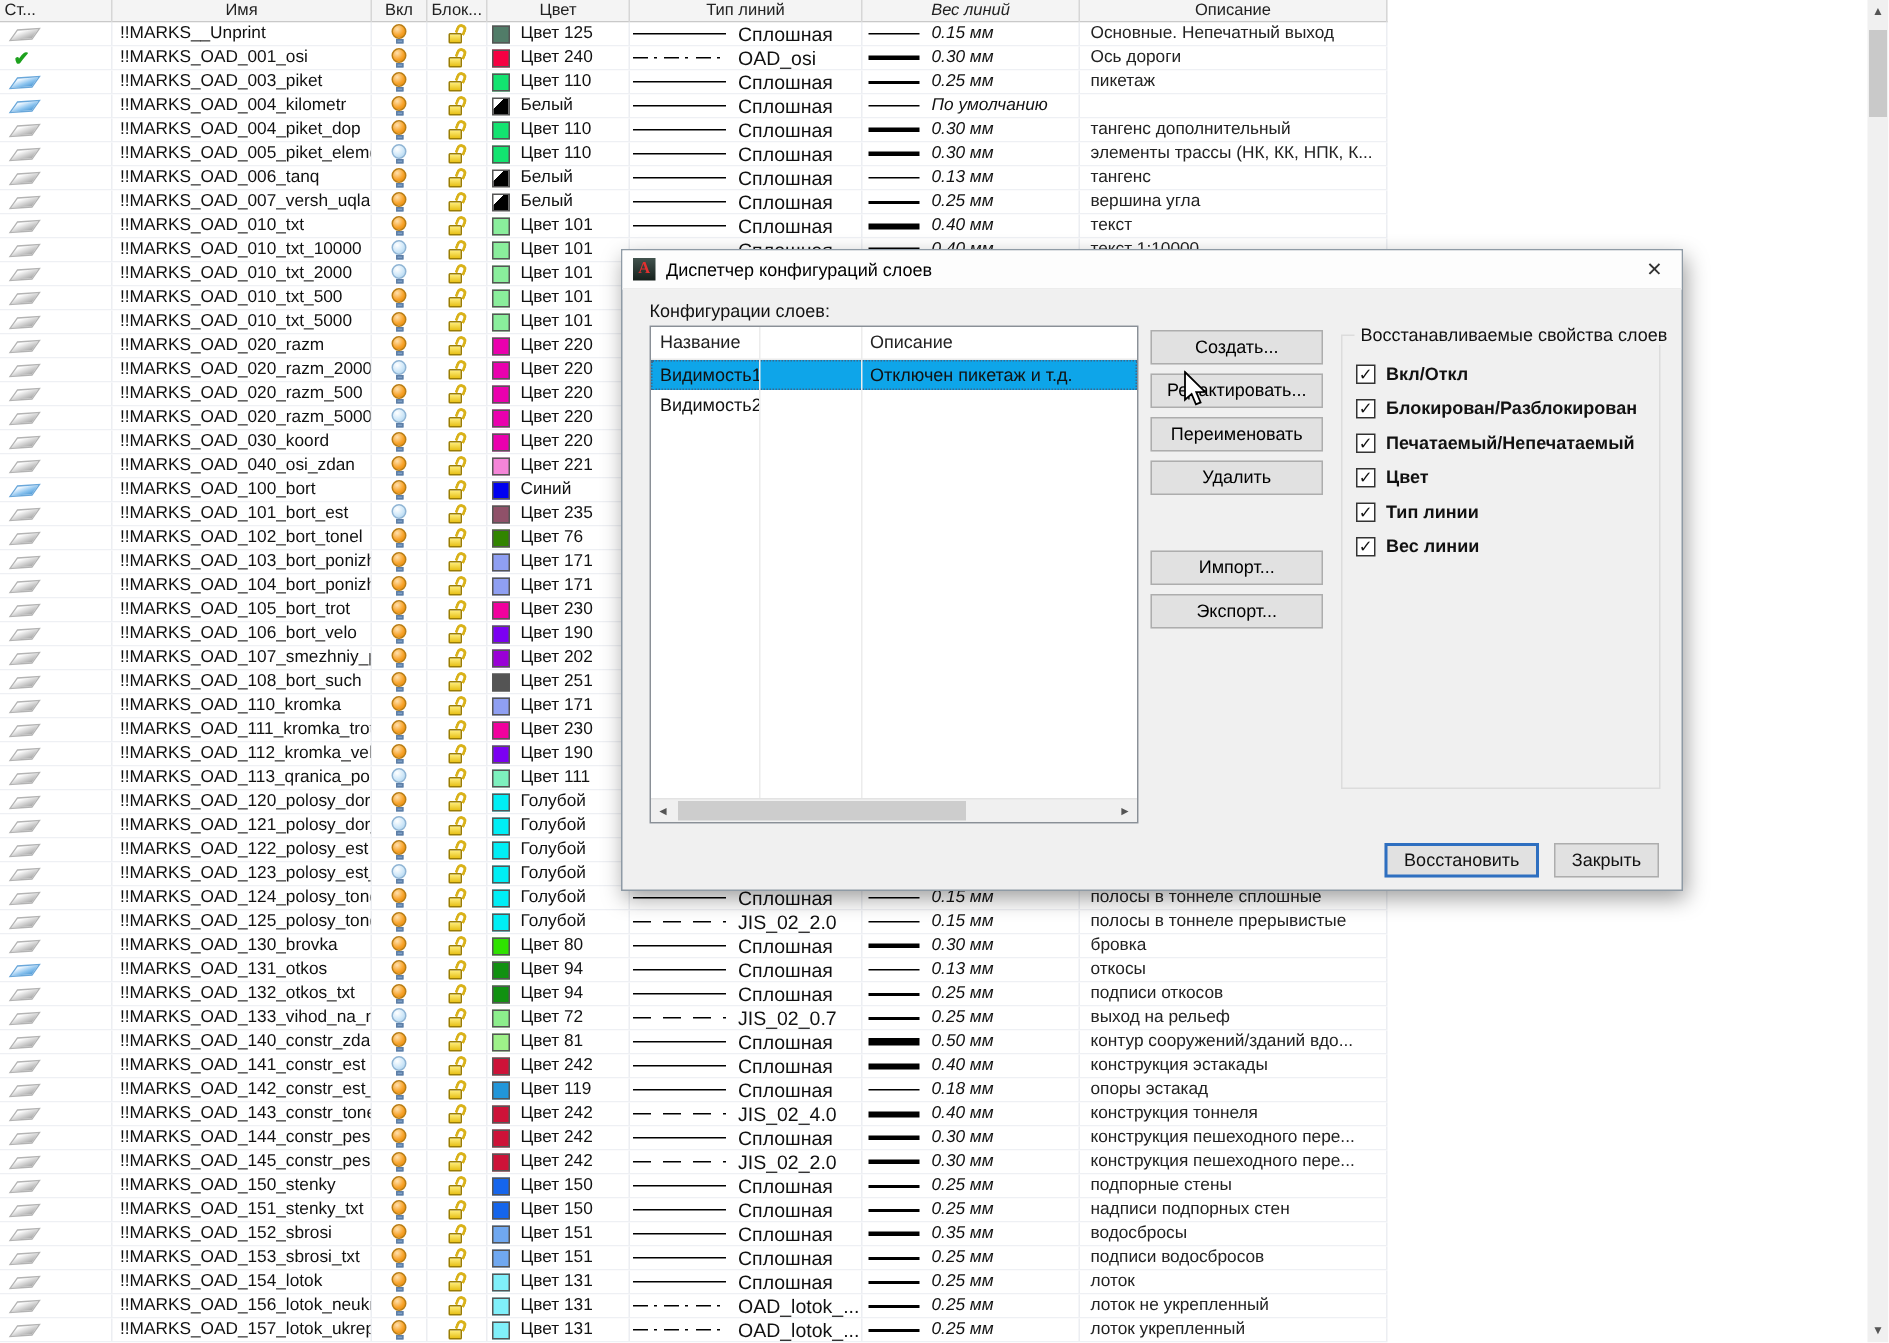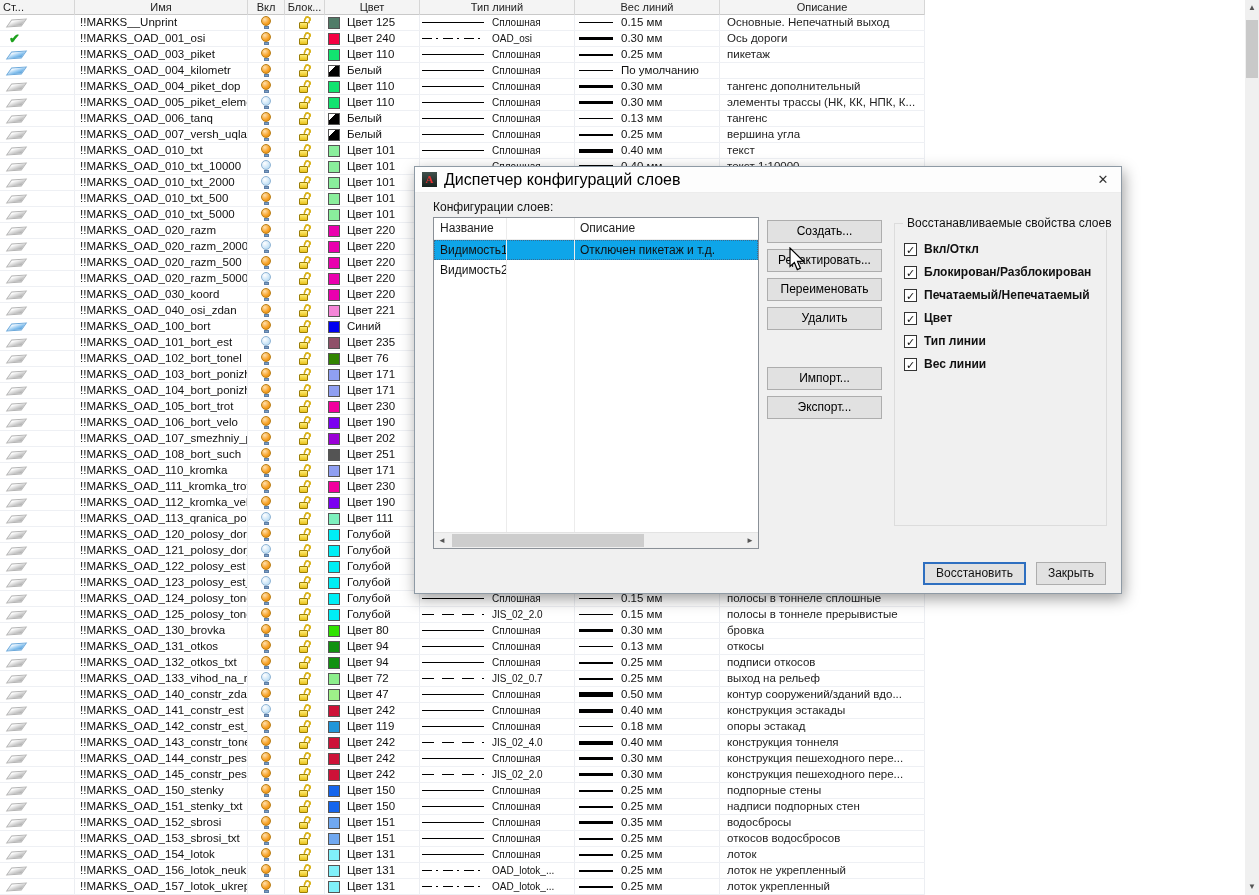--- a/index.html
+++ b/index.html
@@ -10,21 +10,21 @@
   
   #layer-table { position:absolute; left:0; top:0; width:925px; }
   .thead { display:flex; height:15px; background:#f4f4f4; border-bottom:1px solid #c9c9c9; }
   .thead .hc { height:15px; line-height:14px; font-size:11px; color:#222; text-align:center;
     border-right:1px solid #d6d6d6; overflow:hidden; white-space:nowrap; }
   .thead .hc.c0 { text-align:left; padding-left:3px; }
   .trow { display:flex; height:16px; border-bottom:1px solid #eef0f4; background:#fff; }
   .trow .tc { height:15px; line-height:15px; border-right:1px solid #eceef2; overflow:hidden;
     white-space:nowrap; display:flex; align-items:center; }
   .c0{width:75px;} .c1{width:173px;} .c2{width:37px;} .c3{width:40px;}
-  .c4{width:95px;} .c5{width:155px;} .c6{width:145px;} .c7{width:205px;}
+  .c4{width:95px;} .c5{width:155px;} .c6{width:145px;font-style:italic;} .c7{width:205px;}
   .tc.c0{padding-left:9px;} .tc.c1{padding-left:5px; font-size:11.5px;}
   .tc.c2,.tc.c3{justify-content:center;} .tc.c7{padding-left:7px; font-size:11.5px; color:#222;}
 
   .sheet { width:15px; height:8px; transform:skewX(-38deg) rotate(-4deg);
     background:linear-gradient(155deg,#fdfdfd 15%,#cfcfcf 60%,#a6a6a6); border:1px solid #b3b3b3; }
   .sheet.blue { background:linear-gradient(155deg,#ecf6ff 15%,#8cc4ef 60%,#4e9ad6); border-color:#69a7da; }
   .st-check { color:#1da11d; font-size:13px; font-weight:bold; line-height:13px; }
 
   .bulbwrap { display:flex; flex-direction:column; align-items:center; }
   .bulb { width:10px; height:10px; border-radius:50%;
@@ -43,40 +43,40 @@
     background:linear-gradient(#ffee7a,#e8c119); border:1px solid #9a7d05; }
 
   .swatch { width:12px; height:12px; border:1px solid #555; margin-left:3px; flex:none; }
   .swatch.split { background:linear-gradient(135deg,#fff 0 32%,#000 32% 100%); }
   .clabel { margin-left:7px; font-size:11.5px; }
 
   .lt-sample { width:62px; height:1px; background:#000; margin-left:2px; flex:none; }
   .lt-sample.dash { background:repeating-linear-gradient(90deg,#000 0 12px,transparent 12px 20px); }
   .lt-sample.dashdot { background:repeating-linear-gradient(90deg,#000 0 10px,transparent 10px 14px,#000 14px 16px,transparent 16px 21px); }
   .lt-sample.none { background:none; }
-  .lt-label { margin-left:8px; font-size:10px; }
+  .lt-label { margin-left:8px; font-size:13px; }
   .wt-sample { width:34px; background:#000; margin-left:4px; flex:none; }
   .wt-label { margin-left:8px; font-size:11.5px; }
 
   
   #v-scrollbar { position:absolute; right:0; top:0; width:14px; height:895px; background:#f0f0f0; }
   #v-scrollbar .arr { position:absolute; left:0; width:14px; height:16px; color:#555;
     font-size:8px; text-align:center; line-height:16px; }
   #v-scrollbar .arr.down { bottom:0; }
   #v-thumb { position:absolute; left:1px; top:20px; width:12px; height:58px; background:#c9c9c9; }
 
   
   #dialog { position:absolute; left:414px; top:166px; width:708px; height:428px;
     background:#f0f0f0; border:1px solid #8e9aa5; box-shadow:2px 5px 14px rgba(0,0,0,.38); z-index:10; }
   #dlg-titlebar { position:absolute; left:0; top:0; right:0; height:26px; background:#fdfdfd;
     display:flex; align-items:center; border-bottom:1px solid #ececec; }
   .dlg-icon { width:15px; height:15px; margin-left:7px; background:linear-gradient(#41524d,#16201c);
     color:#e23030; font-weight:bold; font-size:11px; line-height:15px; text-align:center;
     font-family:"Liberation Serif", serif; }
-  #dlg-title { margin-left:7px; font-size:16px; color:#000; }
+  #dlg-title { margin-left:7px; font-size:12px; color:#000; }
   #dlg-close { position:absolute; right:0; top:0; width:36px; height:26px; text-align:center;
     line-height:25px; font-size:13px; color:#333; }
 
   #configs-label { position:absolute; left:18px; top:33px; }
 
   #config-list { position:absolute; left:18px; top:50px; width:326px; height:332px;
     background:#fff; border:1px solid #8a9097; }
   .cl-colline { position:absolute; top:0; bottom:16px; width:1px; background:#ececec; }
   #config-list .lhead { display:flex; height:22px; border-bottom:1px solid #ececec; }
   #config-list .lhead .lhc { line-height:21px; padding-left:6px; color:#222; overflow:hidden; white-space:nowrap; }
@@ -1442,21 +1442,21 @@
             </div>
           </div>
           <div class="tc c3">
             <div class="lock">
               <div class="shackle"></div>
               <div class="lockbody"></div>
             </div>
           </div>
           <div class="tc c4">
             <div class="swatch" style="background: rgb(158, 241, 137);"></div>
-            <div class="clabel">Цвет 47</div>
+            <div class="clabel">Цвет 81</div>
           </div>
           <div class="tc c5">
             <div class="lt-sample solid"></div>
             <div class="lt-label">Сплошная</div>
           </div>
           <div class="tc c6">
             <div class="wt-sample" style="height: 5px;"></div>
             <div class="wt-label">0.50 мм</div>
           </div>
           <div class="tc c7">контур сооружений/зданий вдо...</div>
@@ -1731,21 +1731,21 @@
             <div class="clabel">Цвет 151</div>
           </div>
           <div class="tc c5">
             <div class="lt-sample solid"></div>
             <div class="lt-label">Сплошная</div>
           </div>
           <div class="tc c6">
             <div class="wt-sample" style="height: 2px;"></div>
             <div class="wt-label">0.25 мм</div>
           </div>
-          <div class="tc c7">откосов водосбросов</div>
+          <div class="tc c7">подписи водосбросов</div>
         </div>
         <div class="trow">
           <div class="tc c0">
             <div class="sheet"></div>
           </div>
           <div class="tc c1">!!MARKS_OAD_154_lotok</div>
           <div class="tc c2">
             <div class="bulbwrap">
               <div class="bulb"></div>
               <div class="bulb-base"></div>

